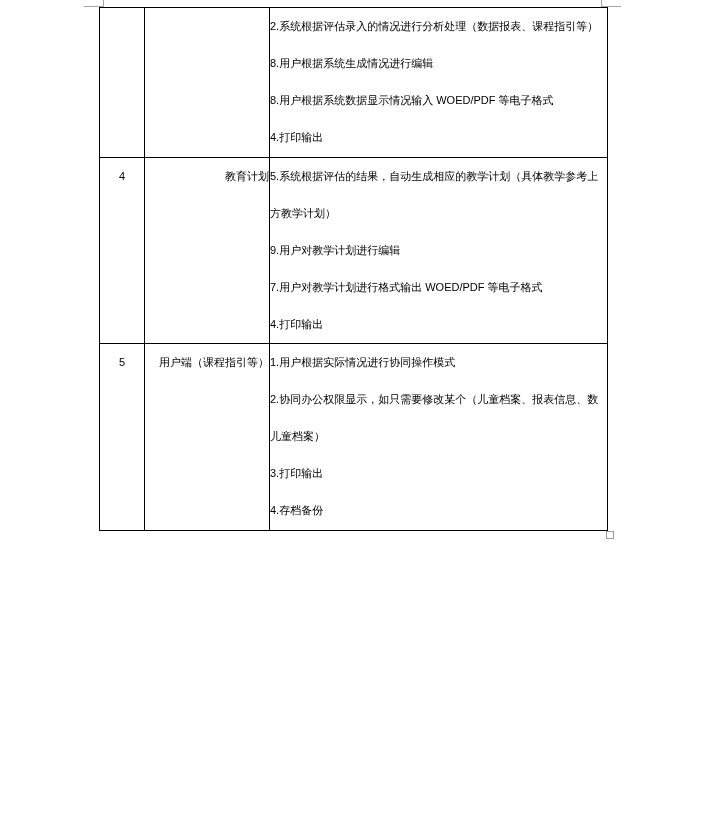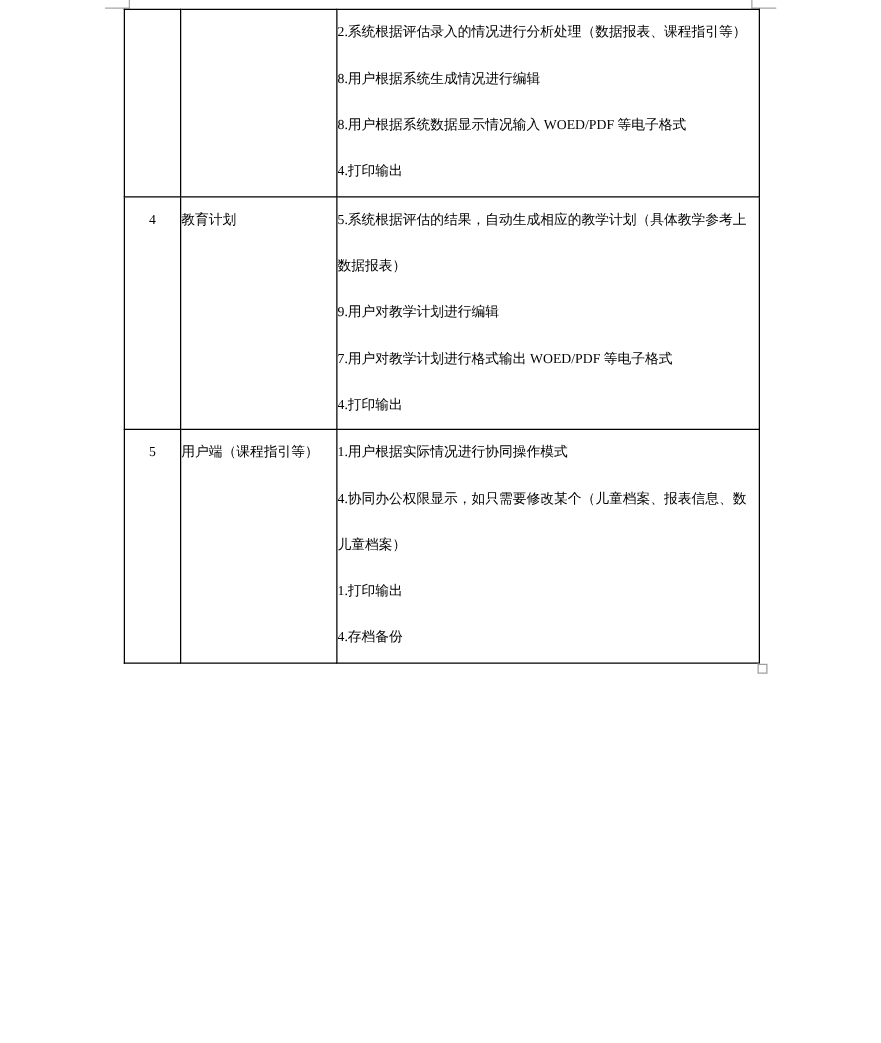--- a/index.html
+++ b/index.html
@@ -34,33 +34,32 @@
   }
 
   
   table.doc-table {
     position: absolute;
     left: 99px;
     top: 7px;
     width: 508px;
     border-collapse: collapse;
     table-layout: fixed;
-    font-family: Liberation Serif, serif;
   }
   table.doc-table td {
     border: 1px solid #000000;
     vertical-align: top;
     padding: 0;
     font-size: 11px;
     line-height: 37px;
     color: #000000;
     overflow: hidden;
   }
   td.col-num  { text-align: center; }
-  td.col-cat  { text-align: left; }
+  td.col-cat  { text-align: right; }
   td.col-feat { padding: 0 6px 0 8px; text-align: left; }
 
   tr.row-a { height: 150px; }
   tr.row-b { height: 186px; }
   tr.row-c { height: 187px; }
 
   .feat-line {
     height: 37px;
     line-height: 37px;
     white-space: nowrap;
@@ -102,35 +101,35 @@
           <div class="feat-line">8.用户根据系统数据显示情况输入 WOED/PDF 等电子格式</div>
           <div class="feat-line">4.打印输出</div>
         </td>
       </tr>
 
       <tr class="row-b">
         <td class="col-num">4</td>
         <td class="col-cat">教育计划</td>
         <td class="col-feat">
           <div class="feat-line">5.系统根据评估的结果，自动生成相应的教学计划（具体教学参考上</div>
-          <div class="feat-line">数据报表）</div>
+          <div class="feat-line">方教学计划）</div>
           <div class="feat-line">9.用户对教学计划进行编辑</div>
           <div class="feat-line">7.用户对教学计划进行格式输出 WOED/PDF 等电子格式</div>
           <div class="feat-line">4.打印输出</div>
         </td>
       </tr>
 
       <tr class="row-c">
         <td class="col-num">5</td>
         <td class="col-cat">用户端（课程指引等）</td>
         <td class="col-feat">
           <div class="feat-line">1.用户根据实际情况进行协同操作模式</div>
-          <div class="feat-line">4.协同办公权限显示，如只需要修改某个（儿童档案、报表信息、数</div>
+          <div class="feat-line">2.协同办公权限显示，如只需要修改某个（儿童档案、报表信息、数</div>
           <div class="feat-line">儿童档案）</div>
-          <div class="feat-line">1.打印输出</div>
+          <div class="feat-line">3.打印输出</div>
           <div class="feat-line">4.存档备份</div>
         </td>
       </tr>
 
     </tbody>
   </table>
 
   <div class="table-handle"></div>
 
 </div>

